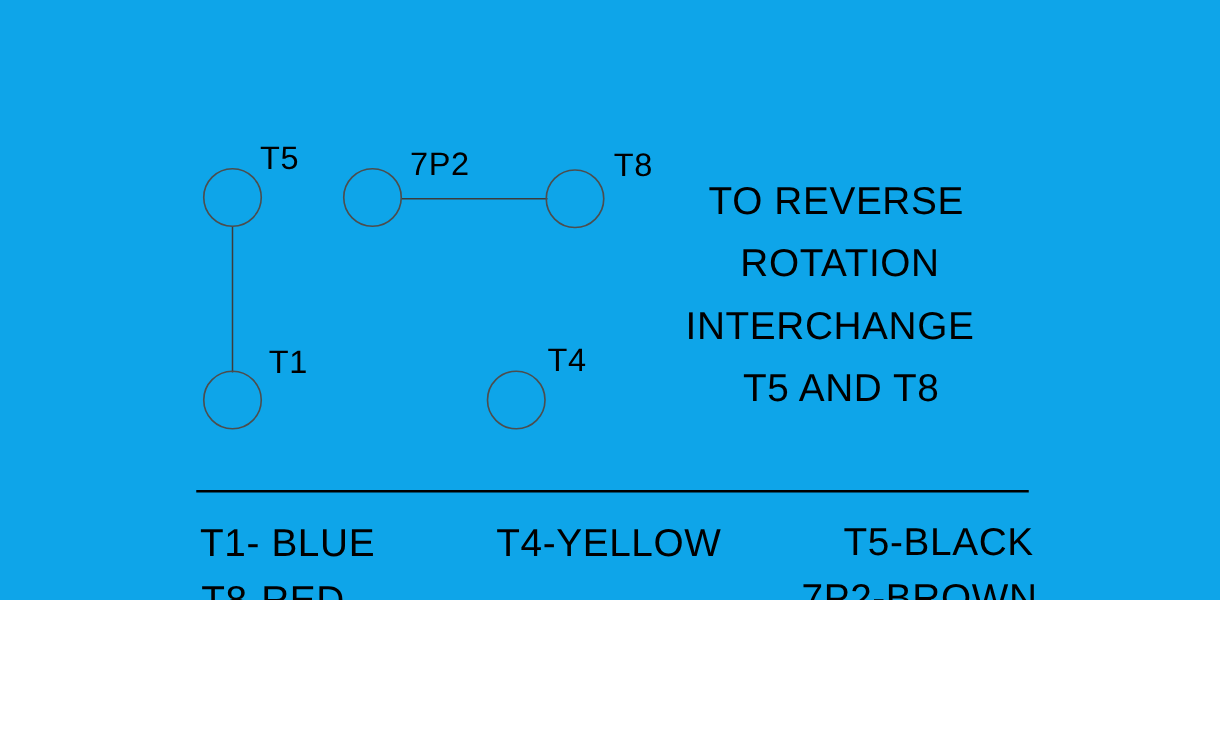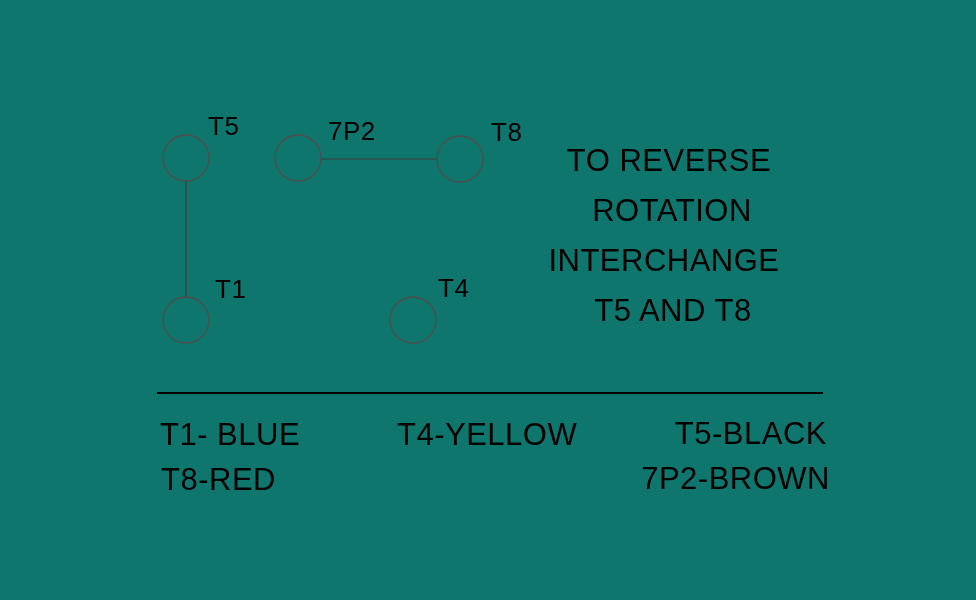--- a/index.html
+++ b/index.html
@@ -3,22 +3,22 @@
 <meta charset="utf-8">
 <style>
   html, body {
     margin: 0;
     padding: 0;
     background: #ffffff;
   }
   .stage {
     position: relative;
     width: 976px;
-    height: 600px;
-    background: #0f766e;
+    height: 480px;
+    background: #0ea5e9;
     overflow: hidden;
   }
   svg text {
     font-family: "Liberation Sans", sans-serif;
     fill: #000000;
   }
   .term-label {
     font-size: 26px;
     letter-spacing: 0.5px;
   }

